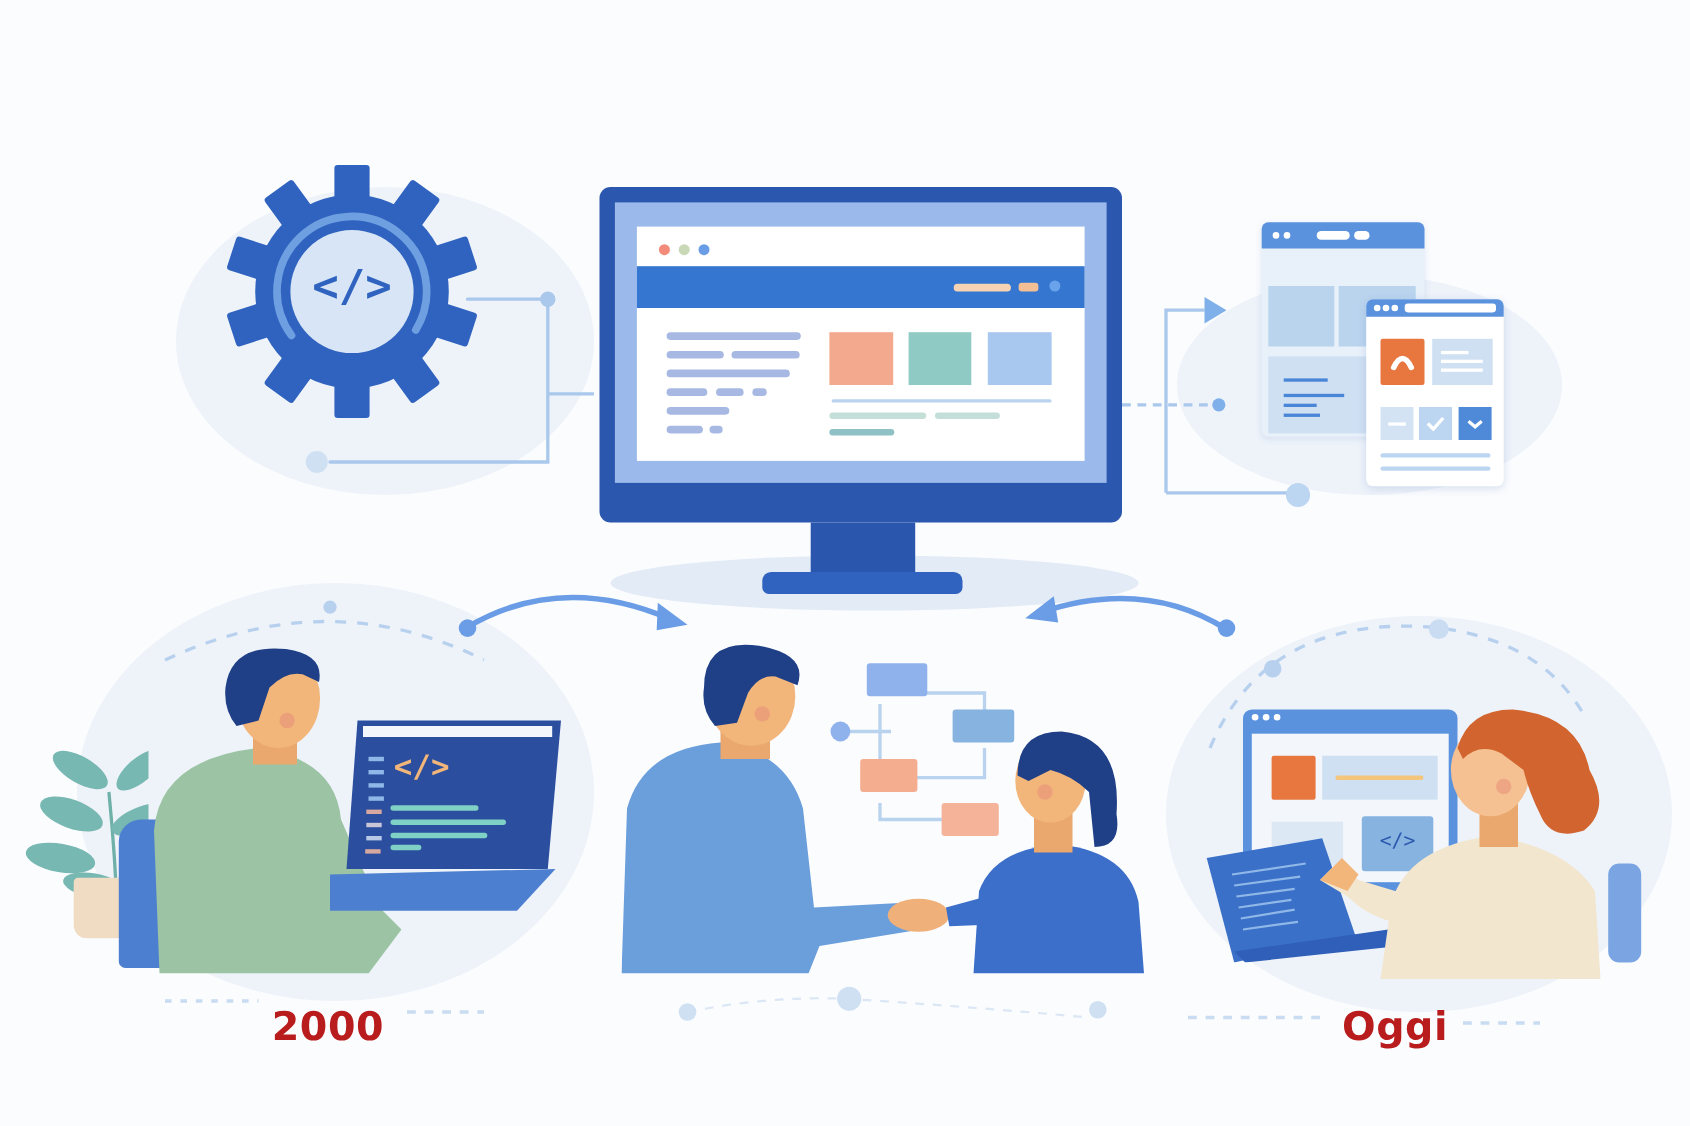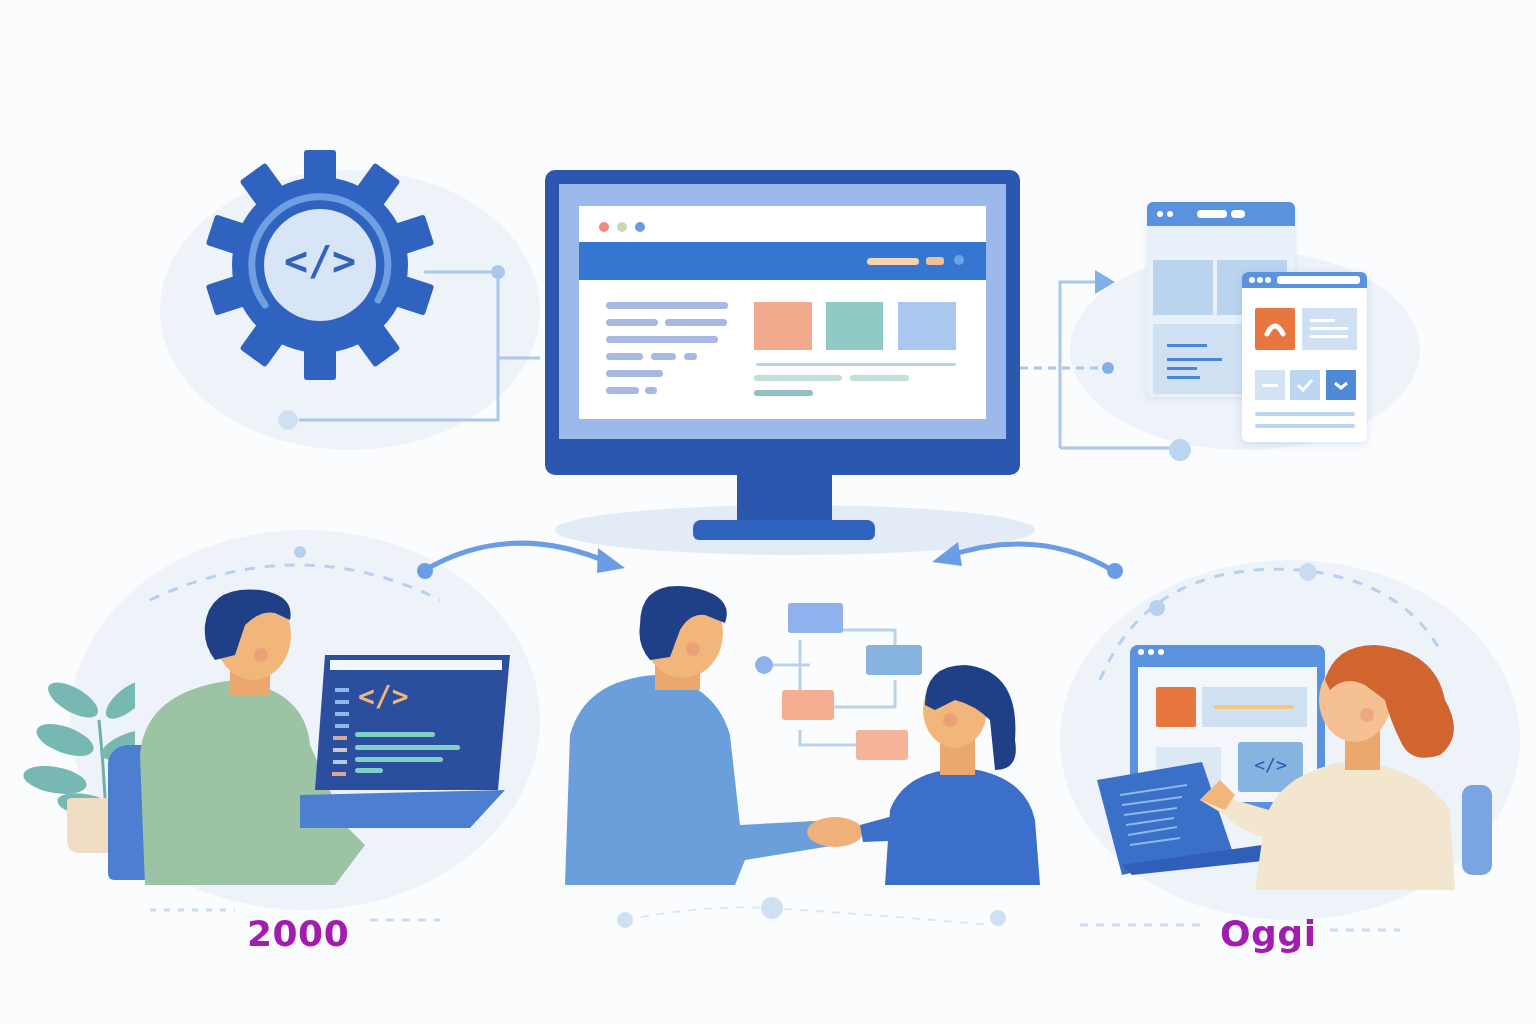--- a/index.html
+++ b/index.html
@@ -5,21 +5,21 @@
   html, body { margin:0; padding:0; }
   body {
     width:1536px; height:1024px; overflow:hidden; position:relative;
     background:#fbfcfe;
     font-family:"DejaVu Sans", sans-serif;
   }
   .abs { position:absolute; }
   svg { display:block; }
   .label-year {
     position:absolute; font-family:"DejaVu Sans", sans-serif; font-weight:bold;
-    font-size:36px; color:#a21caf; letter-spacing:0.5px;
+    font-size:36px; color:#b91c1c; letter-spacing:0.5px;
   }
 </style>
 </head>
 <body>
 
 <div class="abs" style="left:160px;top:170px;width:380px;height:280px;border-radius:50%;background:#eef3fa;"></div>
 <div class="abs" style="left:1070px;top:250px;width:350px;height:200px;border-radius:50%;background:#eef3fa;"></div>
 <div class="abs" style="left:70px;top:530px;width:470px;height:380px;border-radius:50%;background:#eef3fa;"></div>
 <div class="abs" style="left:1060px;top:560px;width:460px;height:360px;border-radius:50%;background:#eef3fa;"></div>
 <div class="abs" style="left:555px;top:505px;width:480px;height:50px;border-radius:50%;background:#e2ebf6;"></div>

